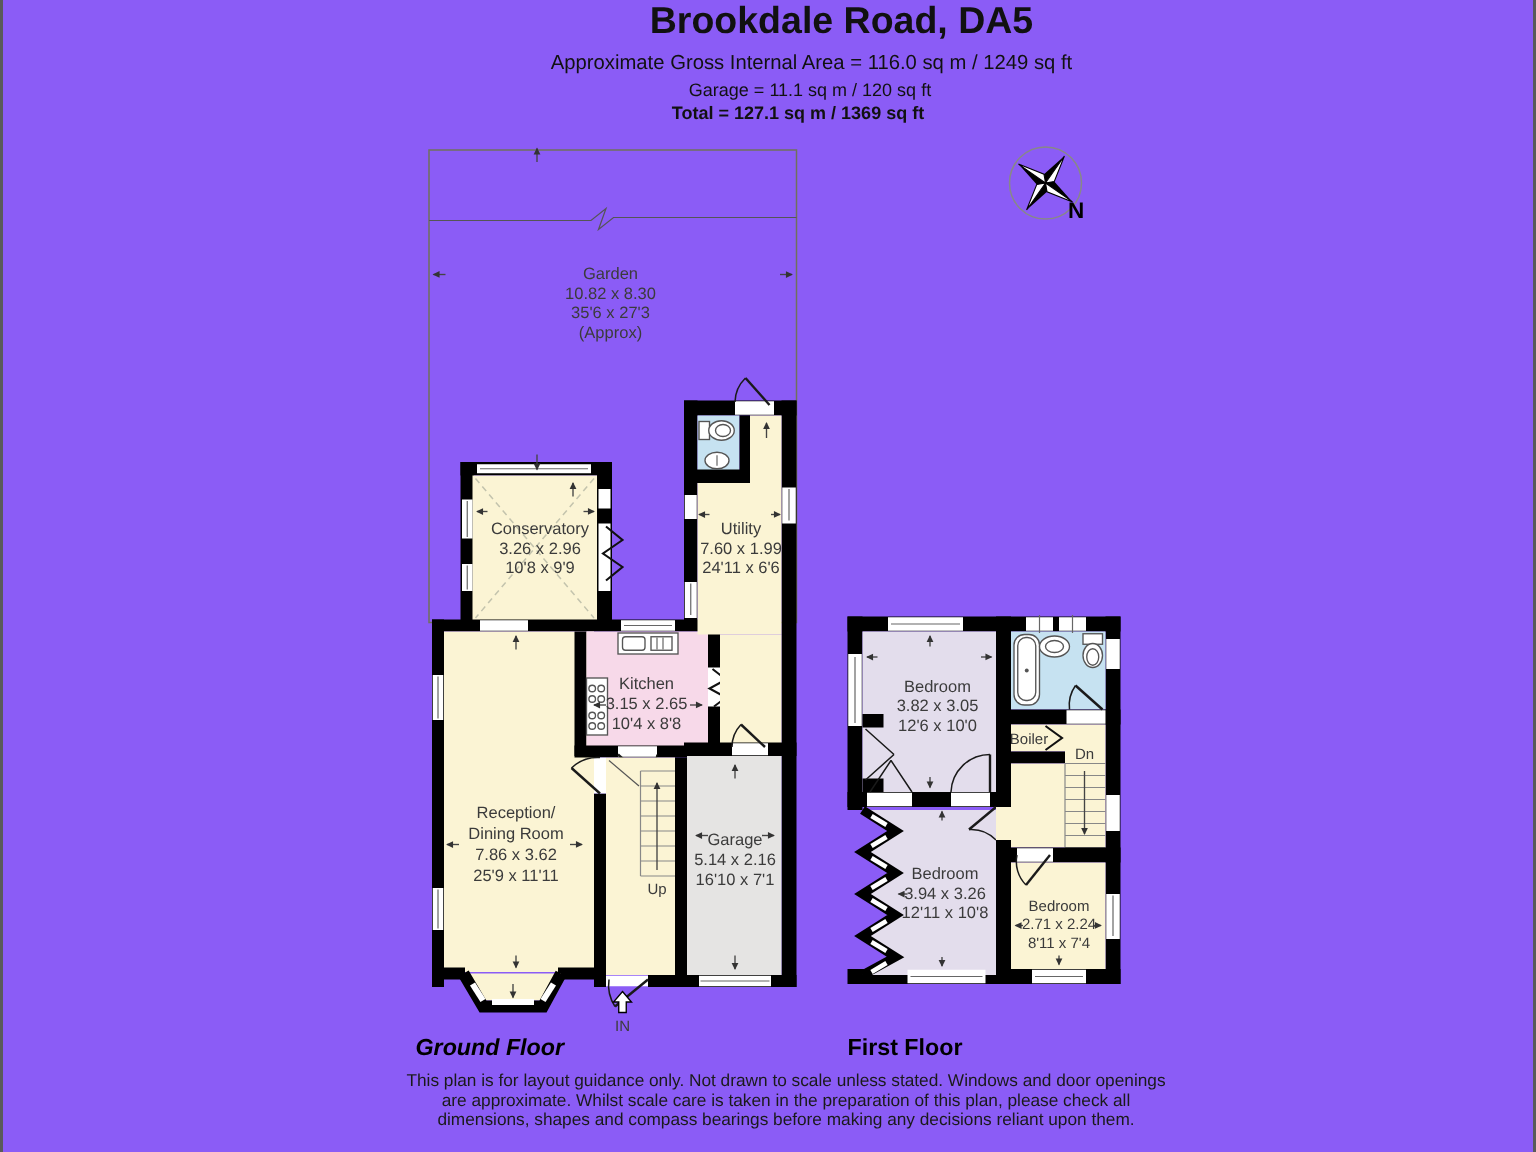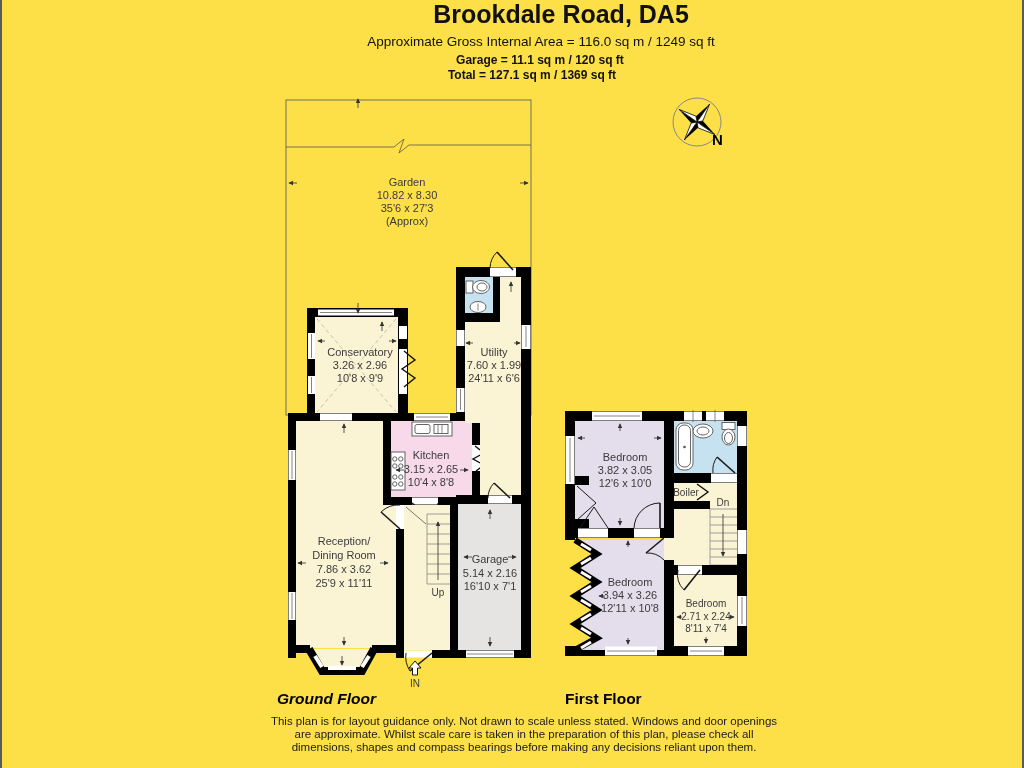--- a/index.html
+++ b/index.html
@@ -1,23 +1,23 @@
 <!DOCTYPE html>
 <html><head>
 <meta charset="utf-8">
 <style>
   html,body{margin:0;padding:0;background:#fff;}
-  .stage{position:relative;width:1024px;height:768px;background:#fde047;
+  .stage{position:relative;width:1024px;height:768px;background:#8b5cf6;
          font-family:"Liberation Sans",sans-serif;overflow:hidden;}
   .edge{position:absolute;top:0;bottom:0;width:2px;background:#5a5a5a;}
   .edge.left{left:0;} .edge.right{right:0;}
   .hline{position:absolute;left:0;width:1024px;text-align:center;color:#111;}
   .title{top:0;font-size:25px;font-weight:bold;padding-left:98px;box-sizing:border-box;}
   .area1{top:34px;font-size:13.5px;font-weight:normal;padding-left:58px;box-sizing:border-box;}
-  .area2{top:53px;font-size:12px;font-weight:bold;padding-left:56px;box-sizing:border-box;}
+  .area2{top:53px;font-size:12px;font-weight:normal;padding-left:56px;box-sizing:border-box;}
   .area3{top:68px;font-size:12px;font-weight:bold;padding-left:40px;box-sizing:border-box;}
   .floorlabel{position:absolute;font-size:15.5px;font-weight:bold;color:#000;}
   .gf{left:277px;top:690px;font-style:italic;} .ff{left:565px;top:690px;}
   .disc{position:absolute;top:715px;left:12px;width:1024px;text-align:center;
         font-size:11.5px;line-height:13.2px;color:#1a1a1a;}
   svg{position:absolute;left:0;top:0;}
   svg text{font-family:"Liberation Sans",sans-serif;}
   .rlabel{font-size:11px;fill:#3b3b3b;text-anchor:middle;}
   .rlabel-sm{font-size:10px;fill:#3b3b3b;text-anchor:middle;}
   .wall{fill:#000;}

